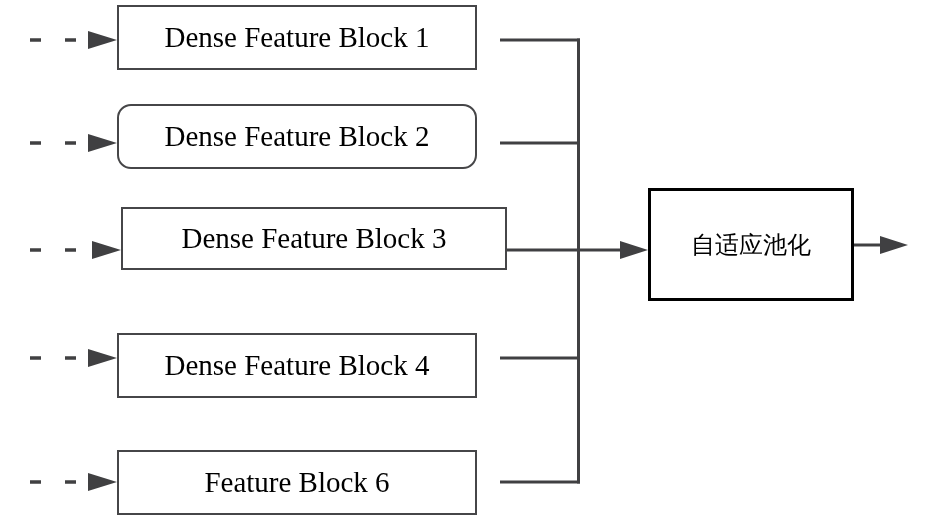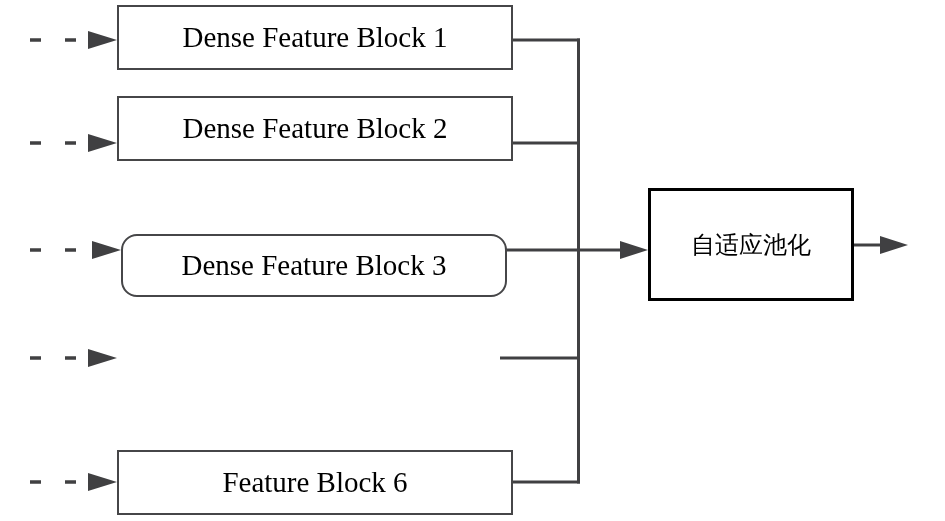--- a/index.html
+++ b/index.html
@@ -35,21 +35,21 @@
     fill: none;
   }
   .ah {
     fill: var(--line, #404042);
     stroke: none;
   }
   .block {
     position: absolute;
     box-sizing: border-box;
     left: 117px;
-    width: 396px;
+    width: 360px;
     height: 65px;
     background: var(--background, #ffffff);
     border: 2.5px solid var(--box-border, #464648);
     display: flex;
     align-items: center;
     justify-content: center;
     font-size: 29px;
     color: var(--text, #000000);
     white-space: nowrap;
   }
@@ -115,28 +115,31 @@
     <g>
       <line class="ln" x1="853" y1="245" x2="882" y2="245"></line>
       <polygon class="ah" points="880,236 880,254 908,245"></polygon>
     </g>
   </svg>
 
   <div class="block b1" style="top:5px;">
     <span>Dense Feature Block 1</span>
   </div>
 
-  <div class="block b2" style="top:96px;">
+  <div class="block b2" style="top:104px;border-radius:14px;">
     <span>Dense Feature Block 2</span>
   </div>
 
-  <div class="block b3" style="top:234px;border-radius:16px;">
+  <div class="block b3" style="top:207px;">
     <span>Dense Feature Block 3</span>
   </div>
 
+  <div class="block b4" style="top:333px;">
+    <span>Dense Feature Block 4</span>
+  </div>
 
   <div class="block b5" style="top:450px;">
     <span>Feature Block 6</span>
   </div>
 
   <div class="pooling">
     <span>自适应池化</span>
   </div>
 
 </div>

